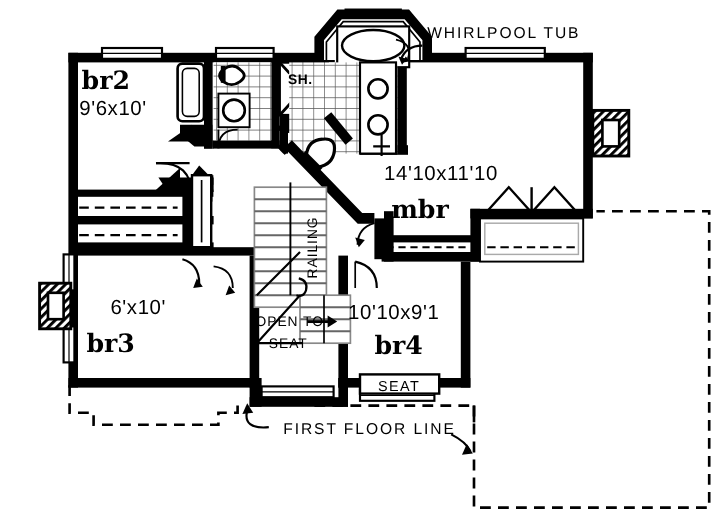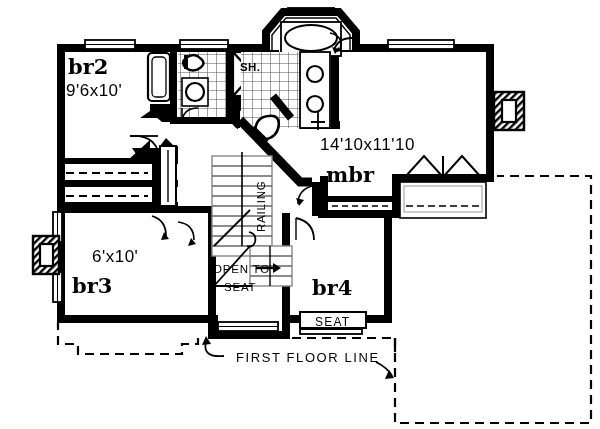--- a/index.html
+++ b/index.html
@@ -391,25 +391,27 @@
     </g>
 
   </svg>
 
   <div class="lbl room-name" style="left:68px; top:56px;">br2</div>
   <div class="lbl dim" style="left:66px; top:82px;">9'6x10'</div>
 
   <div class="lbl dim" style="left:92px; top:248px;">6'x10'</div>
   <div class="lbl room-name" style="left:72px; top:275px;">br3</div>
 
+  <div class="lbl dim" style="left:290px; top:252px;">10'10x9'1</div>
   <div class="lbl room-name" style="left:290px; top:277px;margin-left:22px;">br4</div>
 
   <div class="lbl dim" style="left:320px; top:136px;">14'10x11'10</div>
   <div class="lbl room-name" style="left:326px; top:164px;">mbr</div>
 
+  <div class="lbl anno" style="left:356px; top:21px;">WHIRLPOOL TUB</div>
 
   <div class="lbl anno-sm" style="left:240px; top:62px; font-weight:bold; letter-spacing:0.4px;">SH.</div>
 
   <div class="lbl anno-sm vert" style="left:256px; top:232px;">RAILING</div>
 
   <div class="lbl anno-sm" style="left:213px; top:264px;">OPEN TO</div>
   <div class="lbl anno-sm" style="left:224px; top:282px;">SEAT</div>
 
   <div class="lbl anno-tiny" style="left:315px; top:316px; letter-spacing:1.2px;">SEAT</div>
 

